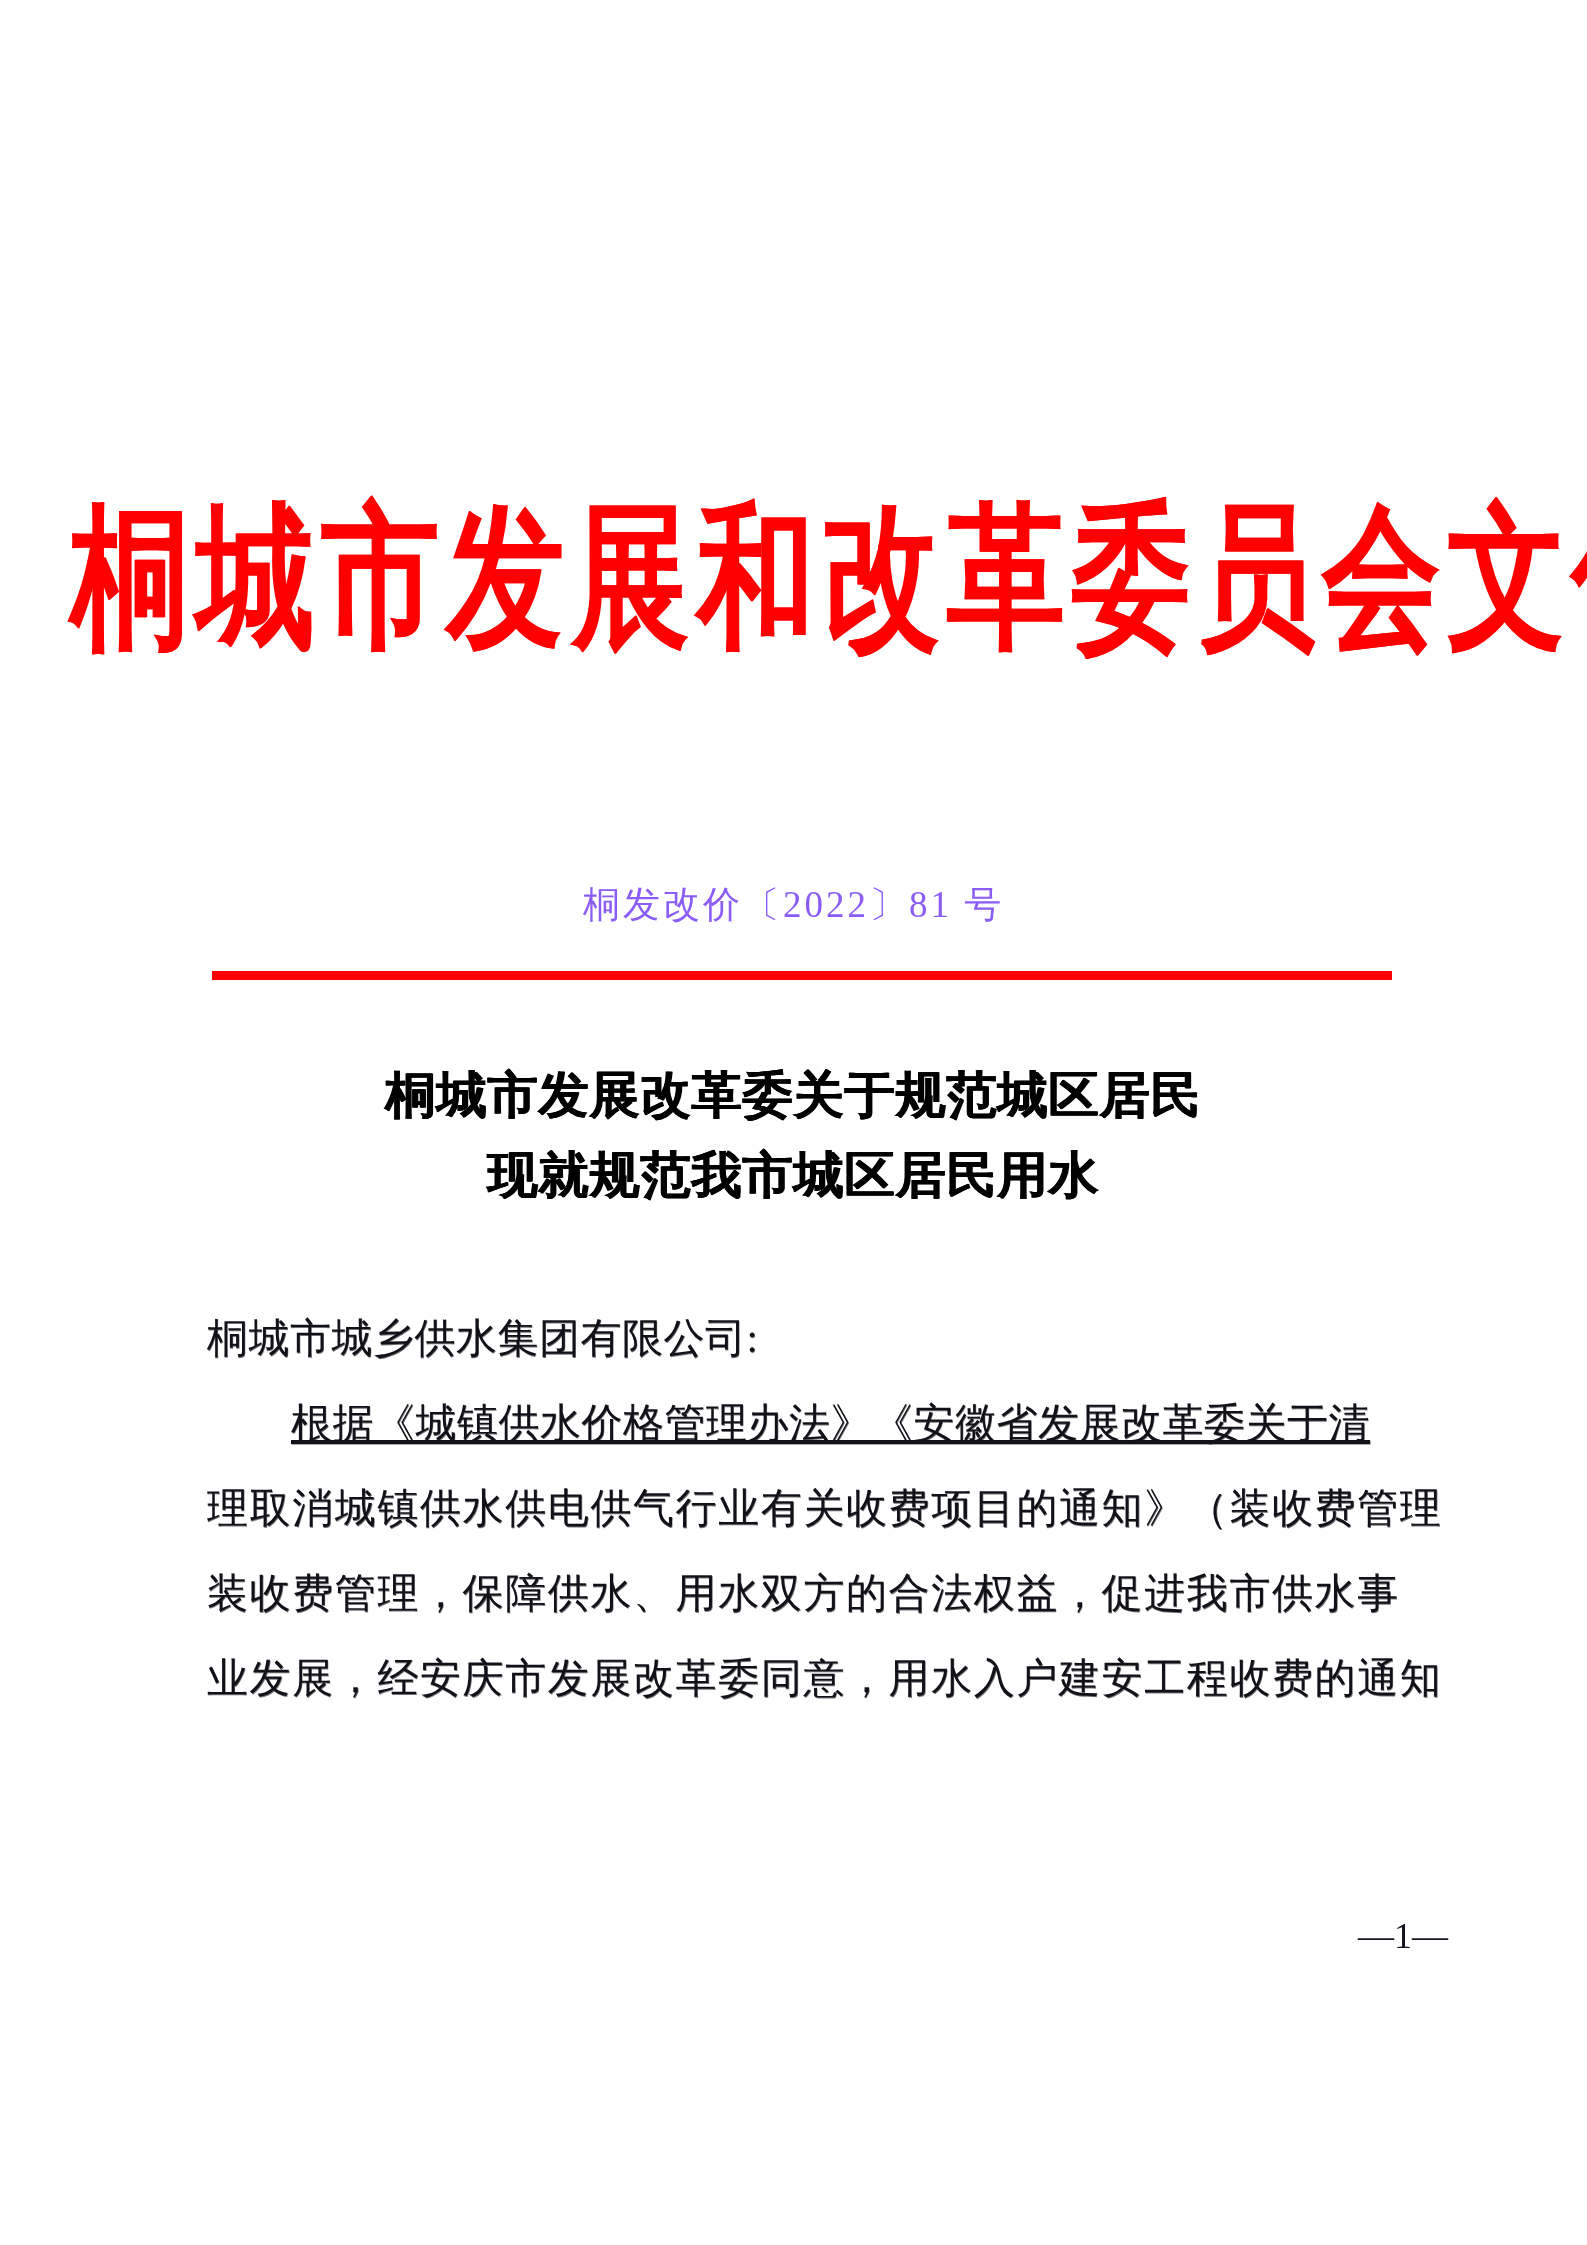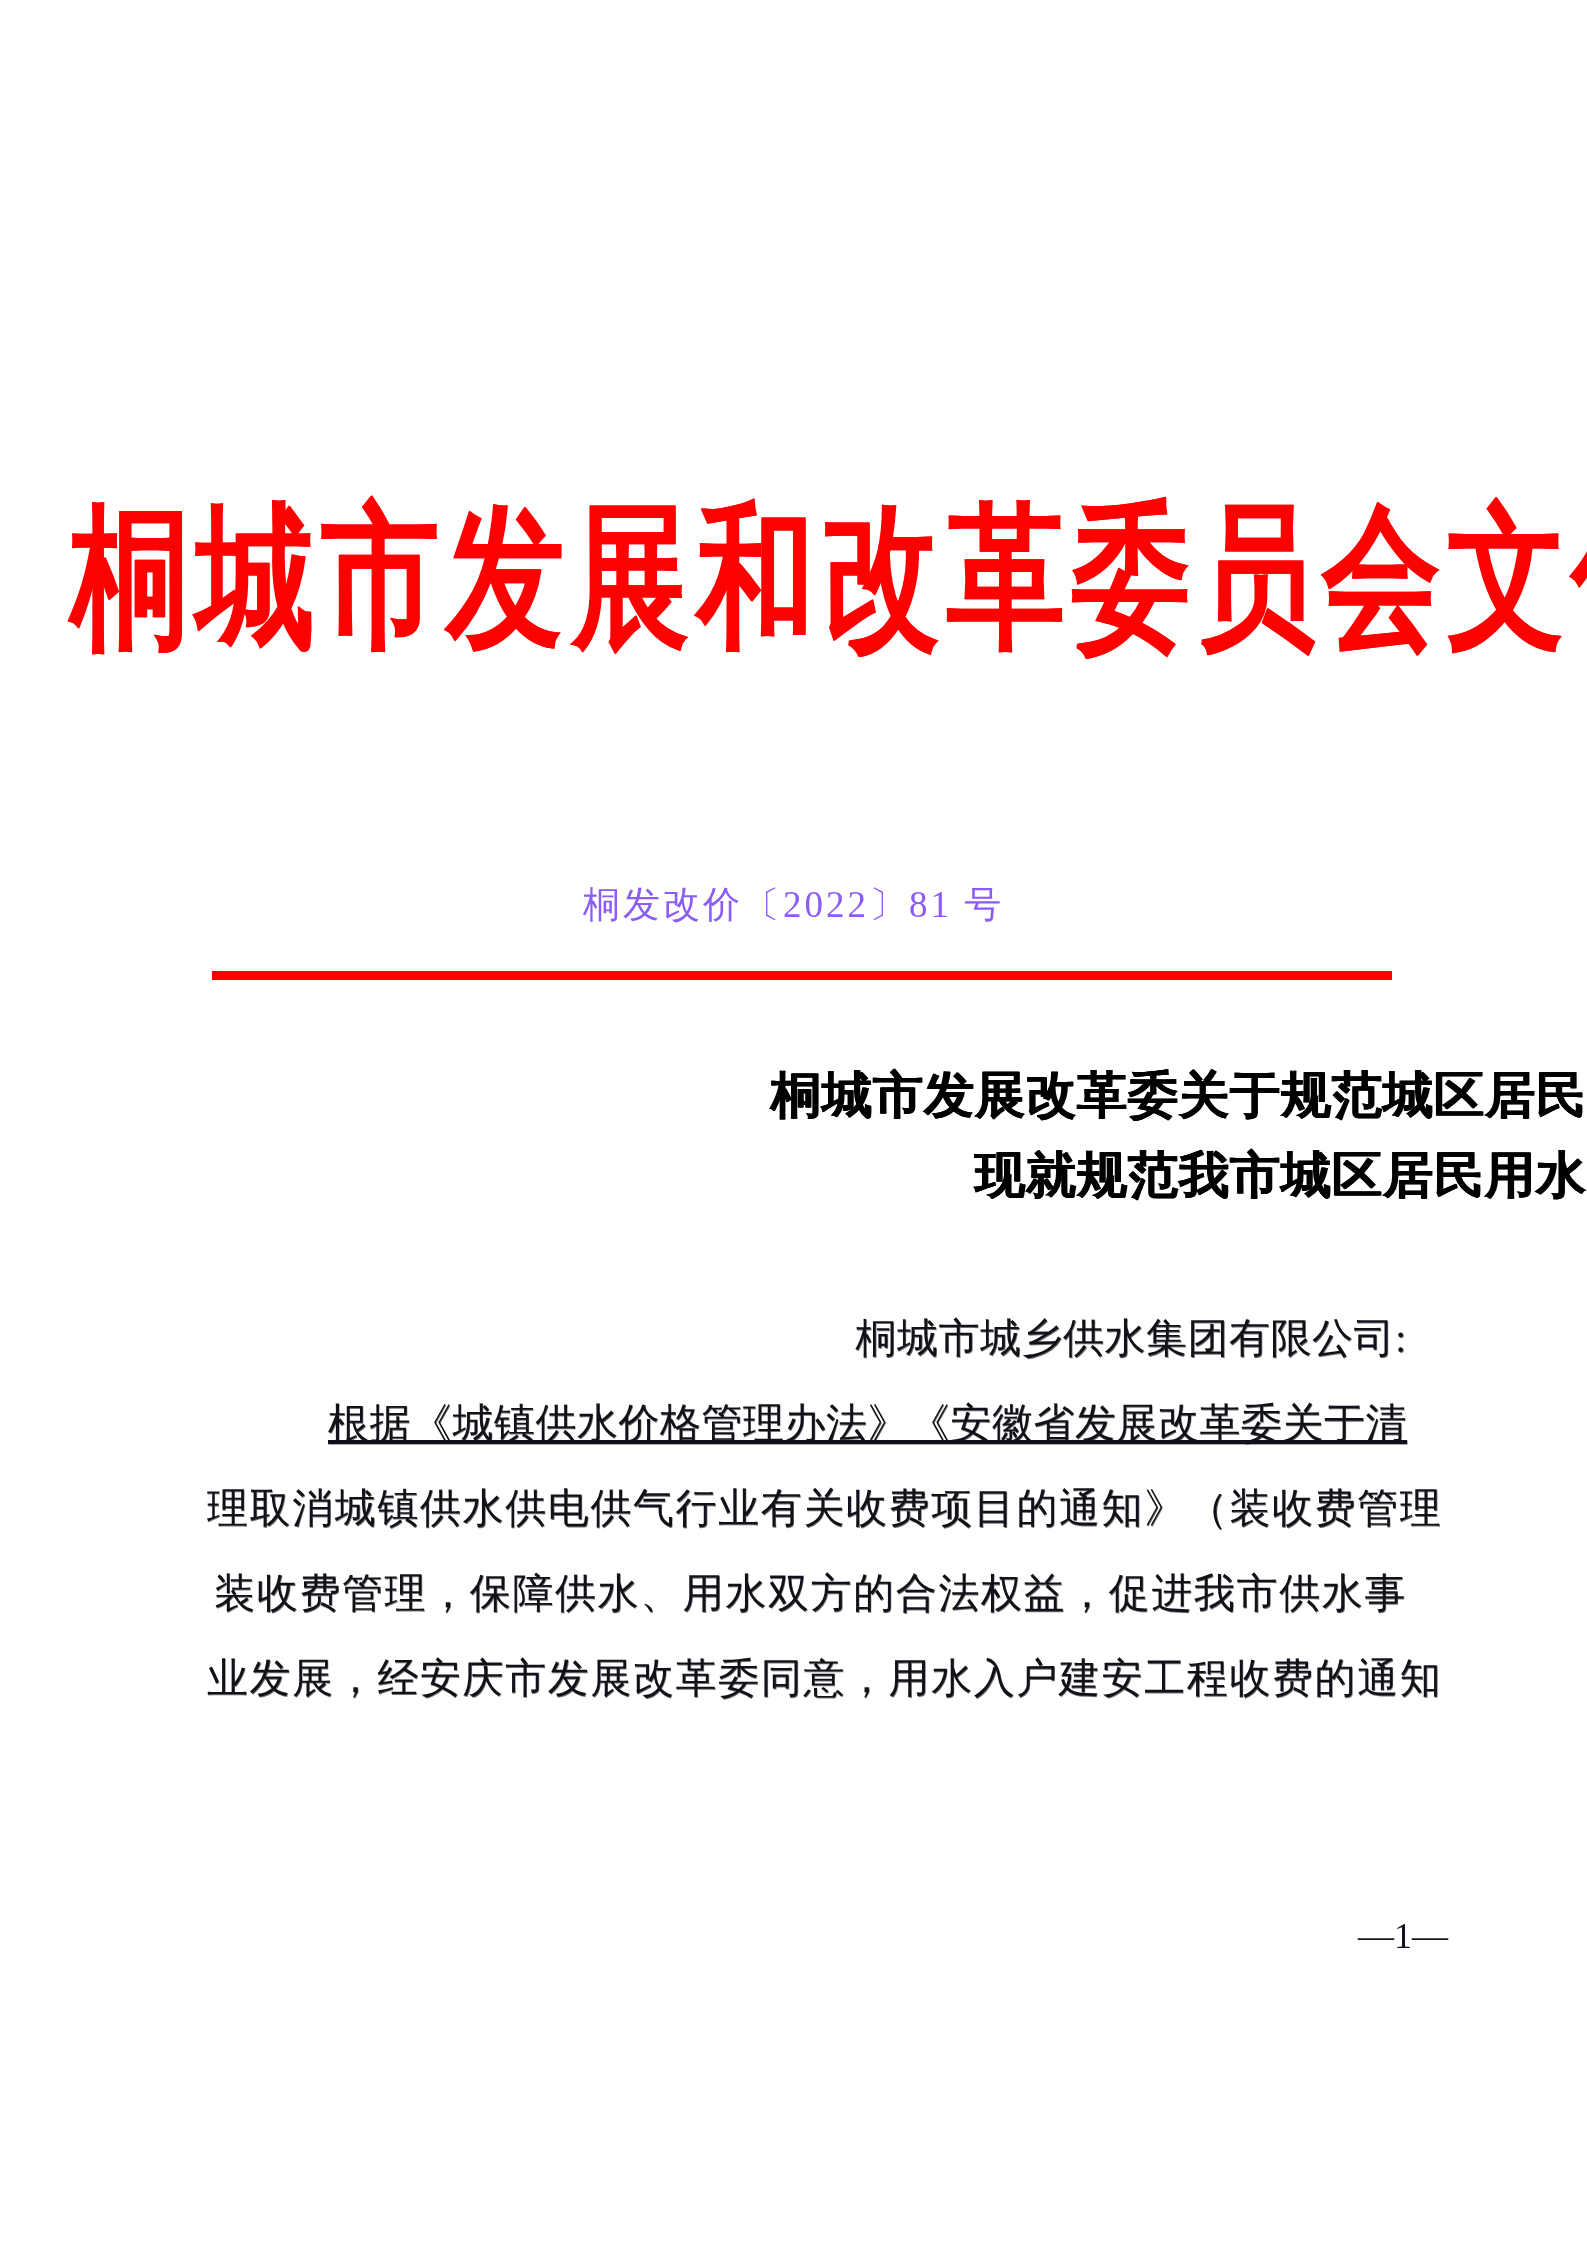--- a/index.html
+++ b/index.html
@@ -67,40 +67,39 @@
     height: 9px;
     background: #FF0000;
   }
 
   
   .doc-title {
     position: absolute;
     left: 0;
     right: 0;
     top: 1055px;
-    text-align: right;
+    text-align: center;
   }
   .doc-title-line {
     font-family: "Liberation Serif", "DejaVu Serif", serif;
     font-weight: 700;
     font-size: 50px;
     line-height: 80px;
     letter-spacing: 1px;
     color: #000000;
     white-space: nowrap;
     text-shadow: 0.7px 0 0 #000, -0.4px 0 0 #000;
   }
 
   
   .body-block {
     position: absolute;
     left: 207px;
     top: 1296px;
     width: 1200px;
-    text-align: right;
   }
   .body-line {
     font-family: "Liberation Serif", "DejaVu Serif", serif;
     font-size: 41px;
     line-height: 85px;
     letter-spacing: 0.5px;
     color: #111119;
     white-space: nowrap;
     text-shadow: 0.6px 0.6px 0 rgba(0,0,0,0.55);
   }

